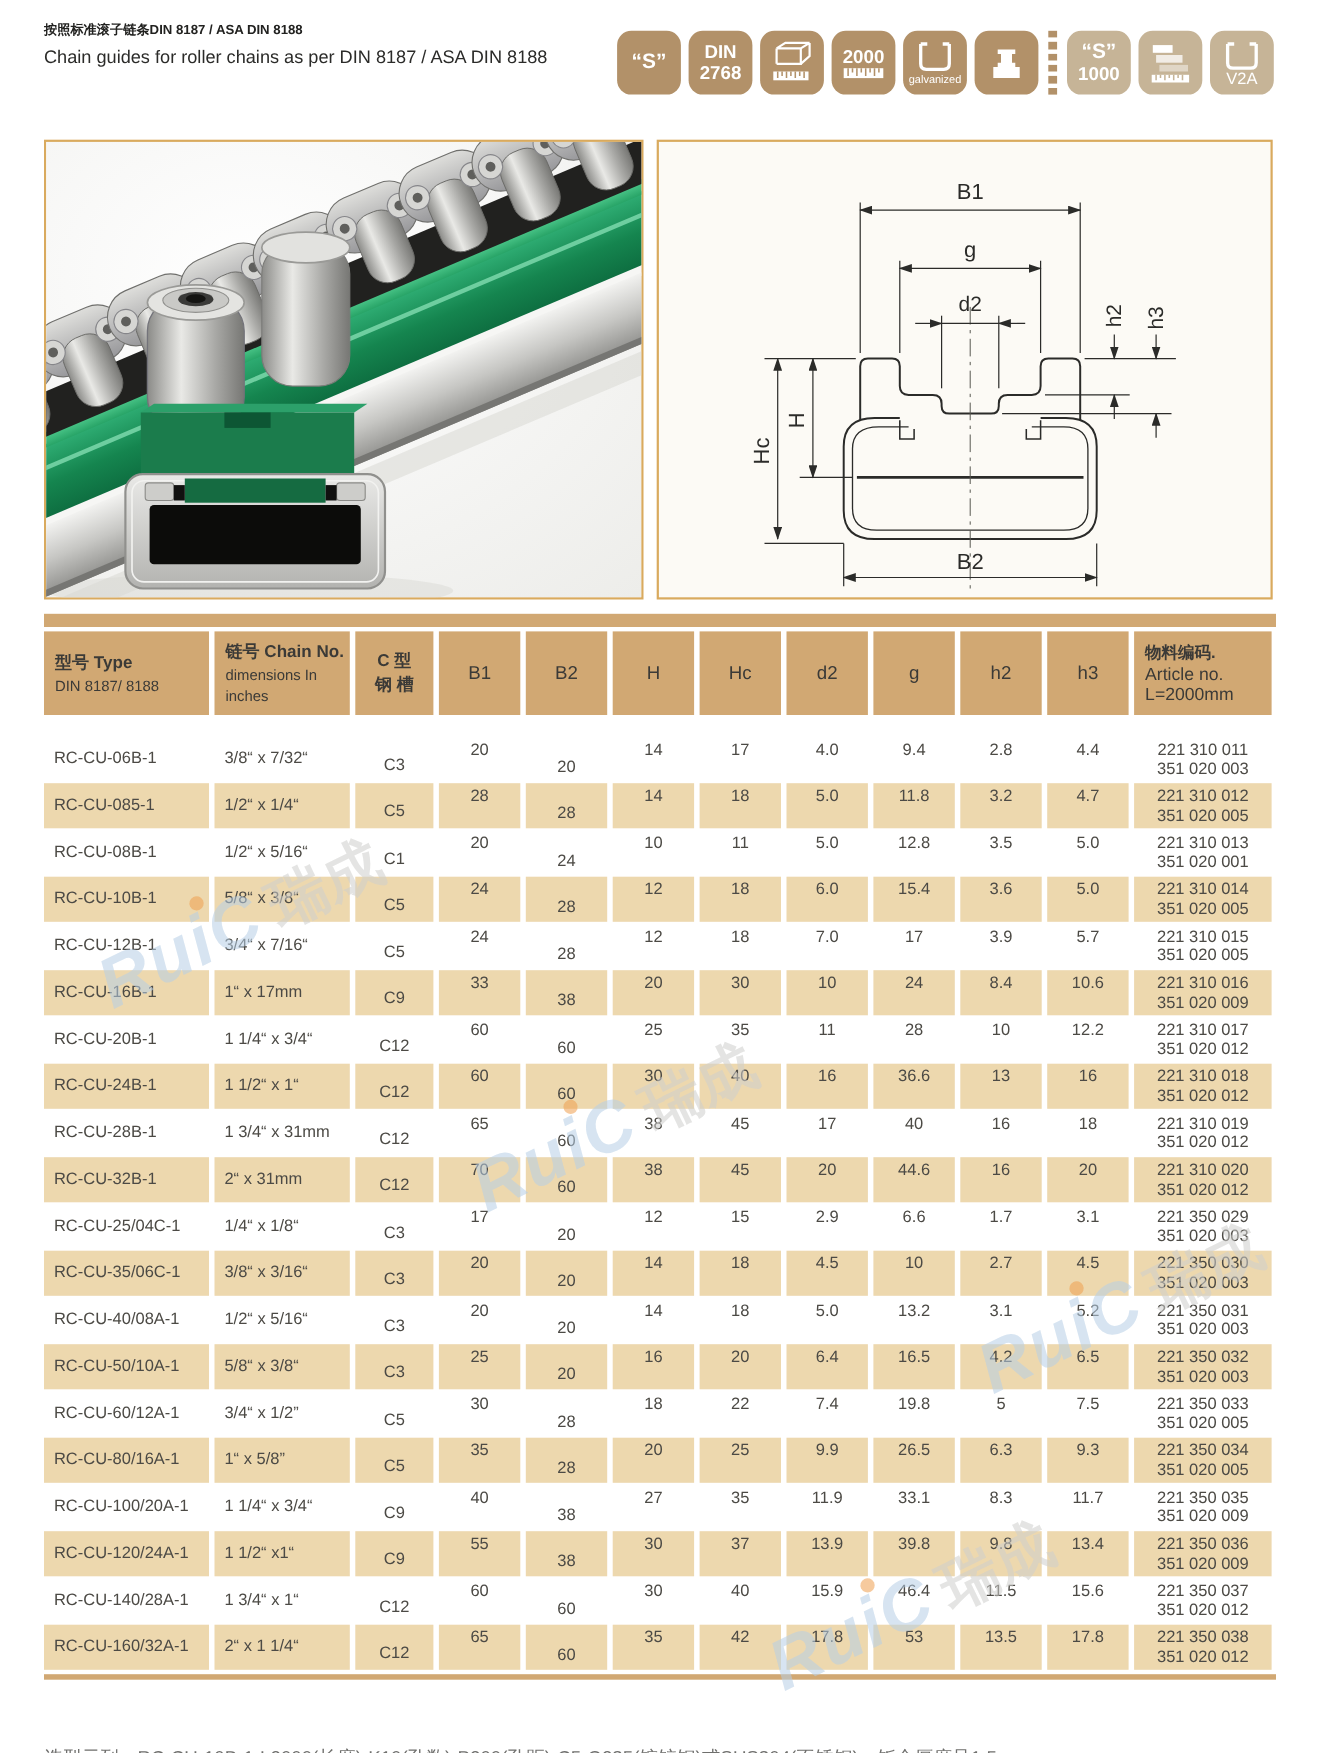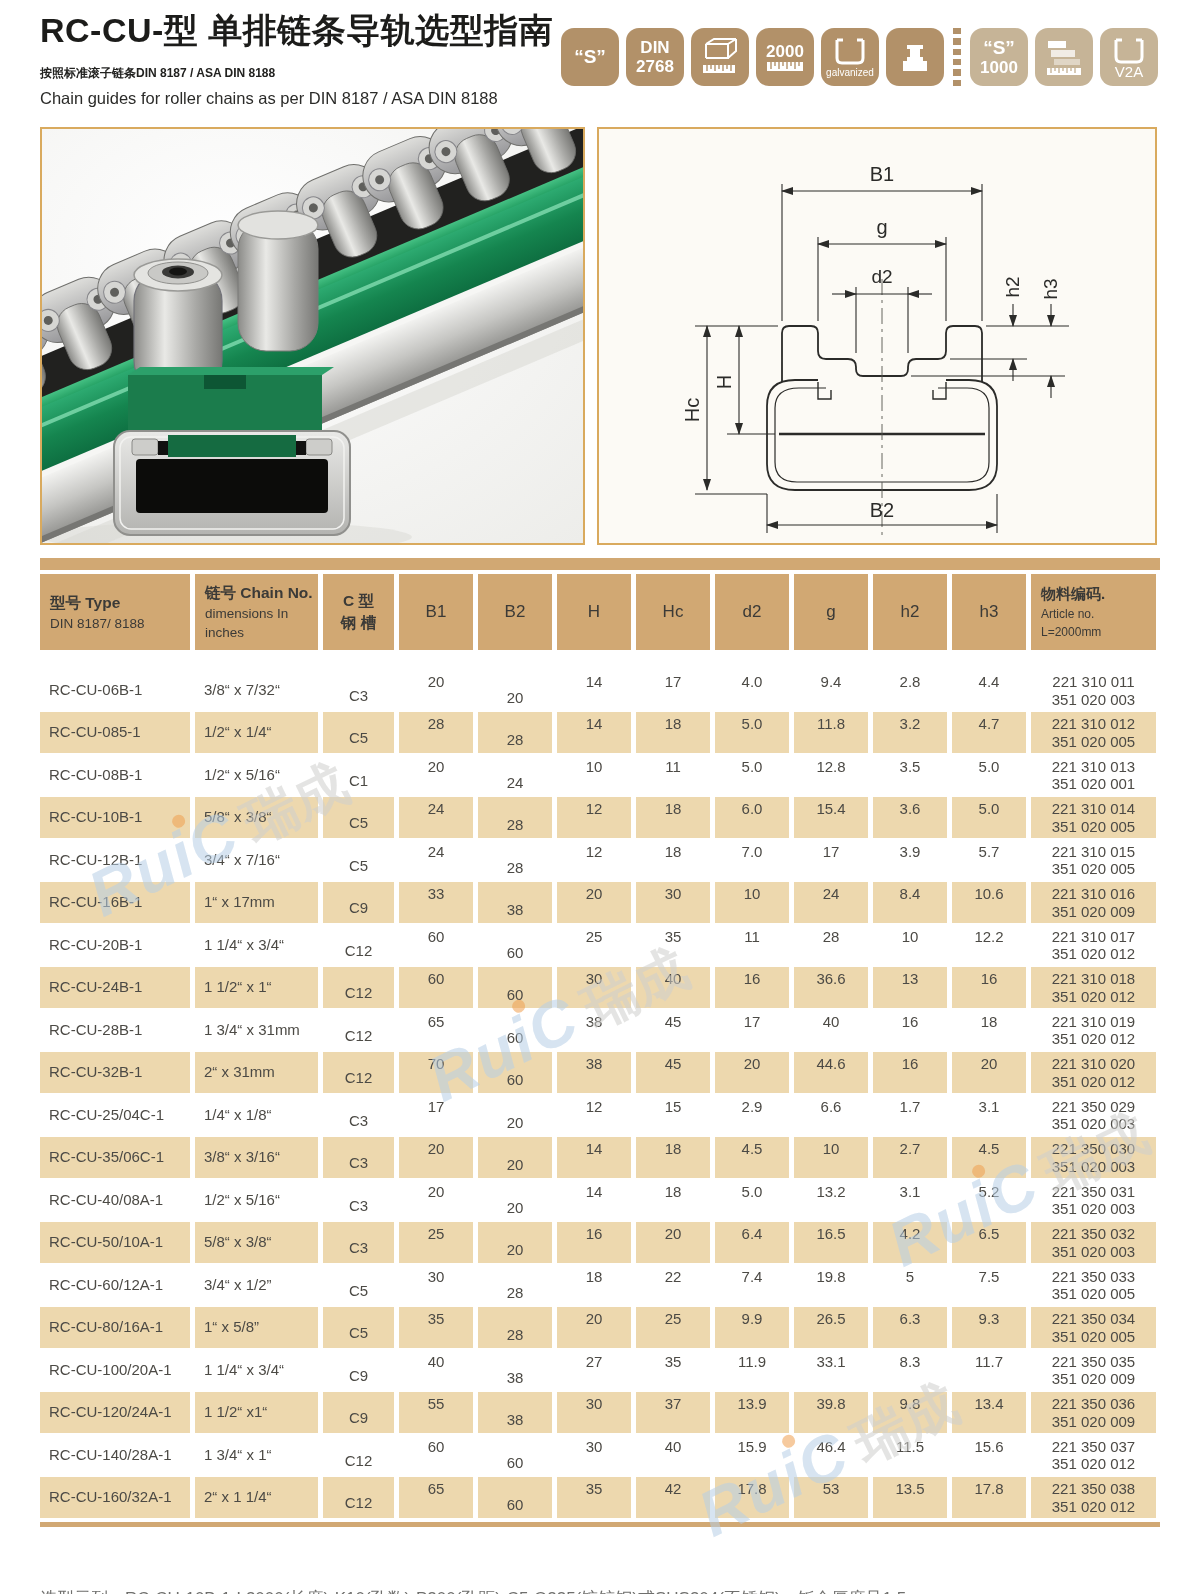--- a/index.html
+++ b/index.html
@@ -38,21 +38,21 @@
   .t-grid{display:grid;grid-template-columns:150px 123px 71px 74px 74px 74px 74px 74px 74px 74px 74px 125px;
           column-gap:5px;}
   .t-head{height:76px;}
   .t-head .hc{background:#d1a873;color:#3b3a37;}
   .hc{display:flex;flex-direction:column;justify-content:center;}
   .hc.center{align-items:center;text-align:center;}
   .hc .l1{font-size:15.5px;font-weight:bold;line-height:22px;}
   .hc .l2{font-size:13.5px;line-height:19px;}
   .hc .num{font-size:17px;font-weight:normal;}
   .hc.left{padding-left:10px;box-sizing:border-box;}
-  .hc .l3{font-size:12px;line-height:18px;}
+  .hc .l3{font-size:16px;line-height:18px;}
   .t-body{display:flex;flex-direction:column;gap:2.1px;margin-top:20px;}
   .t-row{height:40.4px;}
   .t-row.tan > div{background:#edd8ae;}
   .t-row > div{height:100%;box-sizing:border-box;font-size:15px;color:#4c4a45;}
   .cell-type{line-height:40.4px;padding-left:9px;white-space:nowrap;}
   .cell-chain{line-height:40.4px;padding-left:9px;white-space:nowrap;}
   .cell-c{text-align:center;padding-top:17px;}
   .cell-b1{text-align:center;padding-top:3px;}
   .cell-b2{text-align:center;padding-top:19px;}
   .cell-num{text-align:center;padding-top:3px;}
@@ -72,21 +72,20 @@
   .wm .wm-cn{font-size:54px;font-weight:bold;color:#cfcfcd;margin-left:12px;}
   .wm .wm-dot{position:absolute;width:13px;height:13px;border-radius:50%;background:#f0a050;
               left:104px;top:-2px;}
 </style>
 </head>
 <body>
 
 <div class="page">
 
   <div class="title-block">
-    <div class="main-title">RC-CU-型 单排链条导轨选型指南</div>
     <div class="sub-title">按照标准滚子链条DIN 8187 / ASA DIN 8188</div>
     <div class="sub-title-en">Chain guides for roller chains as per DIN 8187 / ASA DIN 8188</div>
   </div>
 
   <div class="badges">
     <div class="badge dark">
       <div class="b1">“S”</div>
     </div>
     <div class="badge dark">
       <div class="b2">DIN</div>

